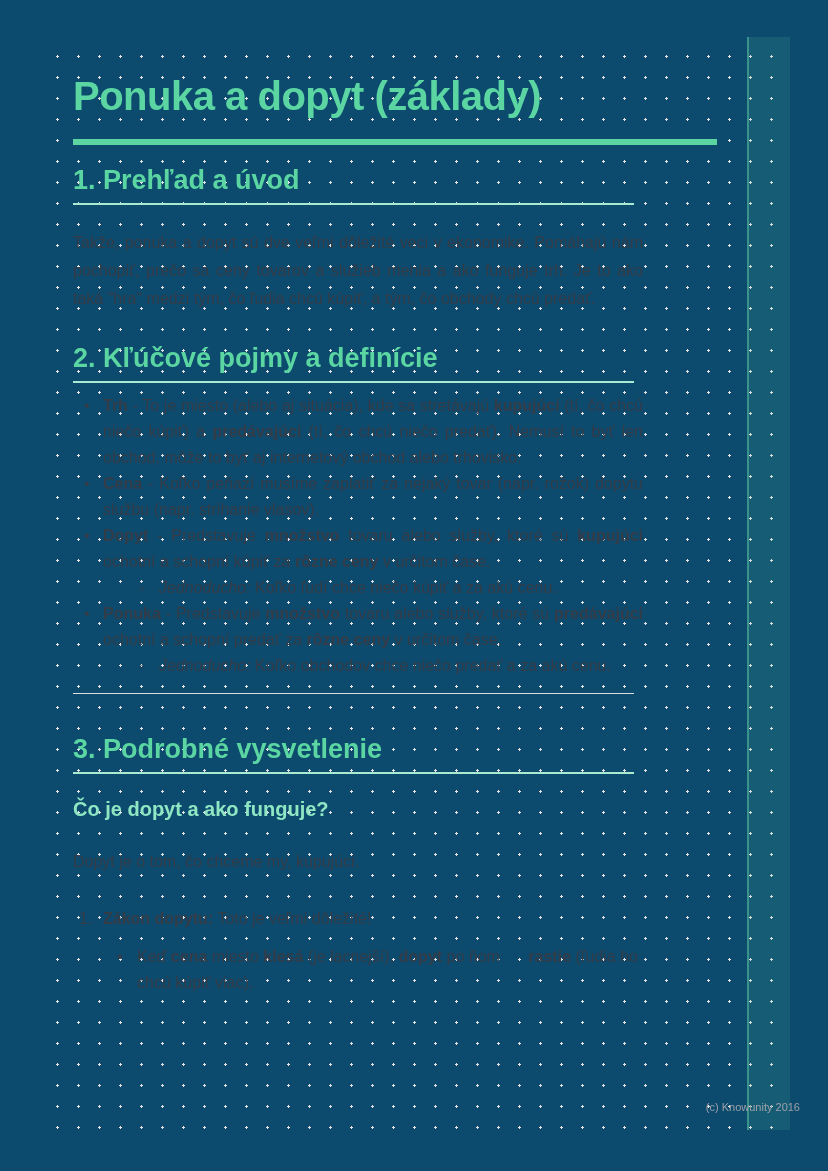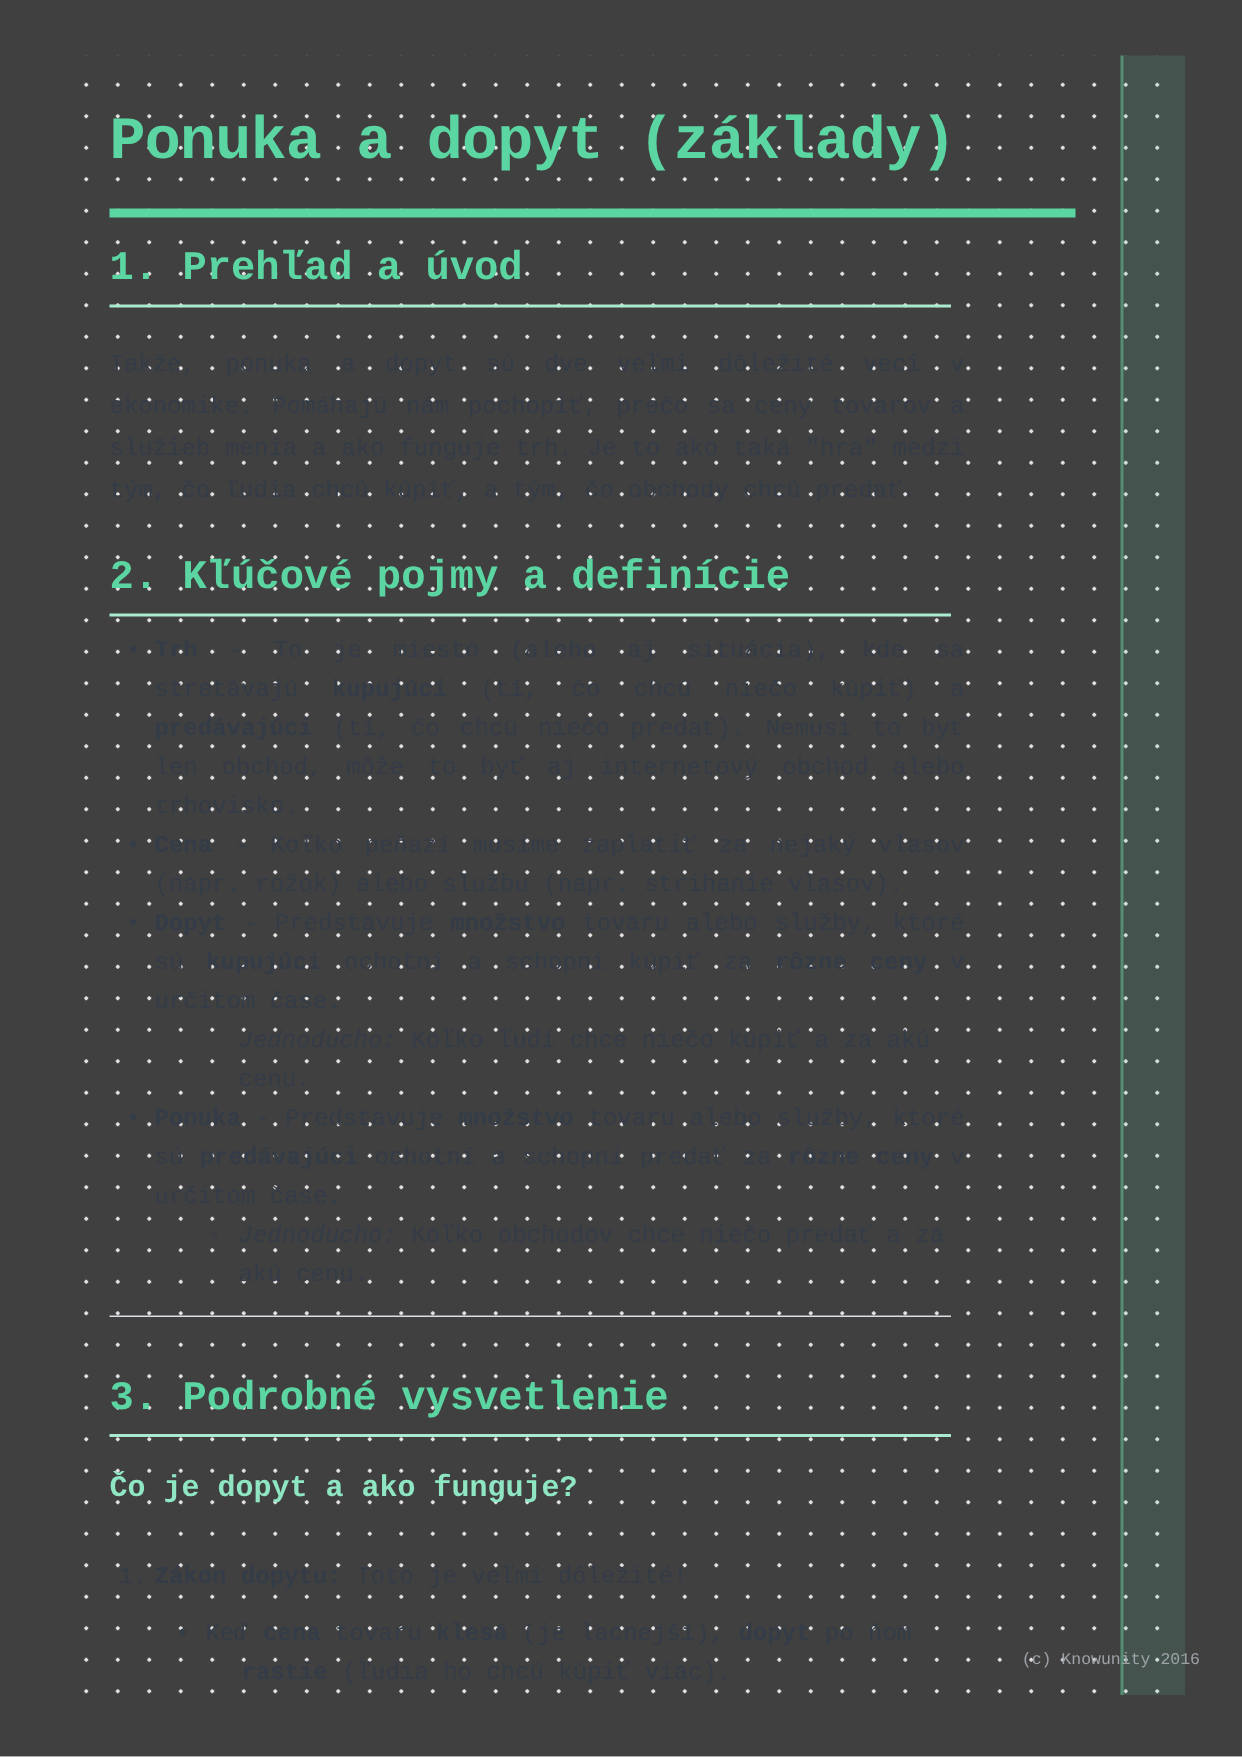--- a/index.html
+++ b/index.html
@@ -8,22 +8,22 @@
     --rule-light:#a9ead0;
     --divider:#d9dee3;
     --dot:#e5e3e3;
     --body-text:#343c48;
     --footer-text:#9da2a8;
   }
   html,body{margin:0;padding:0;background:#ffffff;}
   .page{
     position:relative;
     width:828px;height:1171px;
-    background:#404040;
-    font-family:Liberation Mono, monospace;
+    background:#0c4a6e;
+    font-family:Liberation Sans, sans-serif;
     color:var(--body-text);
     overflow:hidden;
   }
   .content{
     position:absolute;left:40px;top:37px;
     width:750px;height:1093px;
     background-image:radial-gradient(circle,var(--dot) 1.1px,transparent 1.3px);
     background-size:21px 21px;
     background-position:7px 9px;
   }
@@ -144,21 +144,21 @@
       <p class="p-intro1">Takže, ponuka a dopyt sú dve veľmi dôležité veci v ekonomike. Pomáhajú nám pochopiť, prečo sa ceny tovarov a služieb menia a ako funguje trh. Je to ako taká "hra" medzi tým, čo ľudia chcú kúpiť, a tým, čo obchody chcú predať.</p>
 
       <h2 class="h2-s2">2. Kľúčové pojmy a definície</h2>
       <div class="h2-rule"></div>
 
       <ul class="main-list">
         <li>
           <span><span style="font-weight: 700;">Trh</span><span> - To je miesto (alebo aj situácia), kde sa stretávajú </span><span style="font-weight: 700;">kupujúci</span><span> (tí, čo chcú niečo kúpiť) a </span><span style="font-weight: 700;">predávajúci</span><span> (tí, čo chcú niečo predať). Nemusí to byť len obchod, môže to byť aj internetový obchod alebo trhovisko.</span></span>
         </li>
         <li>
-          <span><span style="font-weight: 700;">Cena</span><span> - Koľko peňazí musíme zaplatiť za nejaký vlasov (napr. rožok) alebo službu (napr. strihanie vlasov).</span></span>
+          <span><span style="font-weight: 700;">Cena</span><span> - Koľko peňazí musíme zaplatiť za nejaký tovar (napr. rožok) dopytu službu (napr. strihanie vlasov).</span></span>
         </li>
         <li>
           <span><span style="font-weight: 700;">Dopyt</span><span> - Predstavuje </span><span style="font-weight: 700;">množstvo</span><span> tovaru alebo služby, ktoré sú </span><span style="font-weight: 700;">kupujúci</span><span> ochotní a schopní kúpiť za </span><span style="font-weight: 700;">rôzne ceny</span><span> v určitom čase.</span></span>
           <ul class="sub-list">
             <li>
               <span><span style="font-style: italic;">Jednoducho:</span><span> Koľko ľudí chce niečo kúpiť a za akú cenu.</span></span>
             </li>
           </ul>
         </li>
         <li>
@@ -169,27 +169,28 @@
             </li>
           </ul>
         </li>
       </ul>
 
       <hr class="divider">
 
       <h2 class="h2-s3">3. Podrobné vysvetlenie</h2>
       <div class="h2-rule"></div>
       <h3>Čo je dopyt a ako funguje?</h3>
+      <p class="p-s3">Dopyt je o tom, čo chceme my, kupujúci.</p>
 
       <ol class="num-list">
         <li>
           <span><span style="font-weight: 700;">Zákon dopytu:</span><span> Toto je veľmi dôležité!</span></span>
           <ul class="nested-list">
             <li>
-              <span><span>Keď </span><span style="font-weight: 700;">cena</span><span> tovaru </span><span style="font-weight: 700;">klesá</span><span> (je lacnejší), </span><span style="font-weight: 700;">dopyt</span><span> po ňom </span><span style="font-weight: 700; padding-left: 24px;">rastie</span><span> (ľudia ho chcú kúpiť viac).</span></span>
+              <span><span>Keď </span><span style="font-weight: 700;">cena</span><span> miesto </span><span style="font-weight: 700;">klesá</span><span> (je lacnejší), </span><span style="font-weight: 700;">dopyt</span><span> po ňom </span><span style="font-weight: 700; padding-left: 24px;">rastie</span><span> (ľudia ho chcú kúpiť viac).</span></span>
             </li>
           </ul>
         </li>
       </ol>
     </div>
   </div>
 
   <div class="footer">(c) Knowunity 2016</div>
 </div>
 

